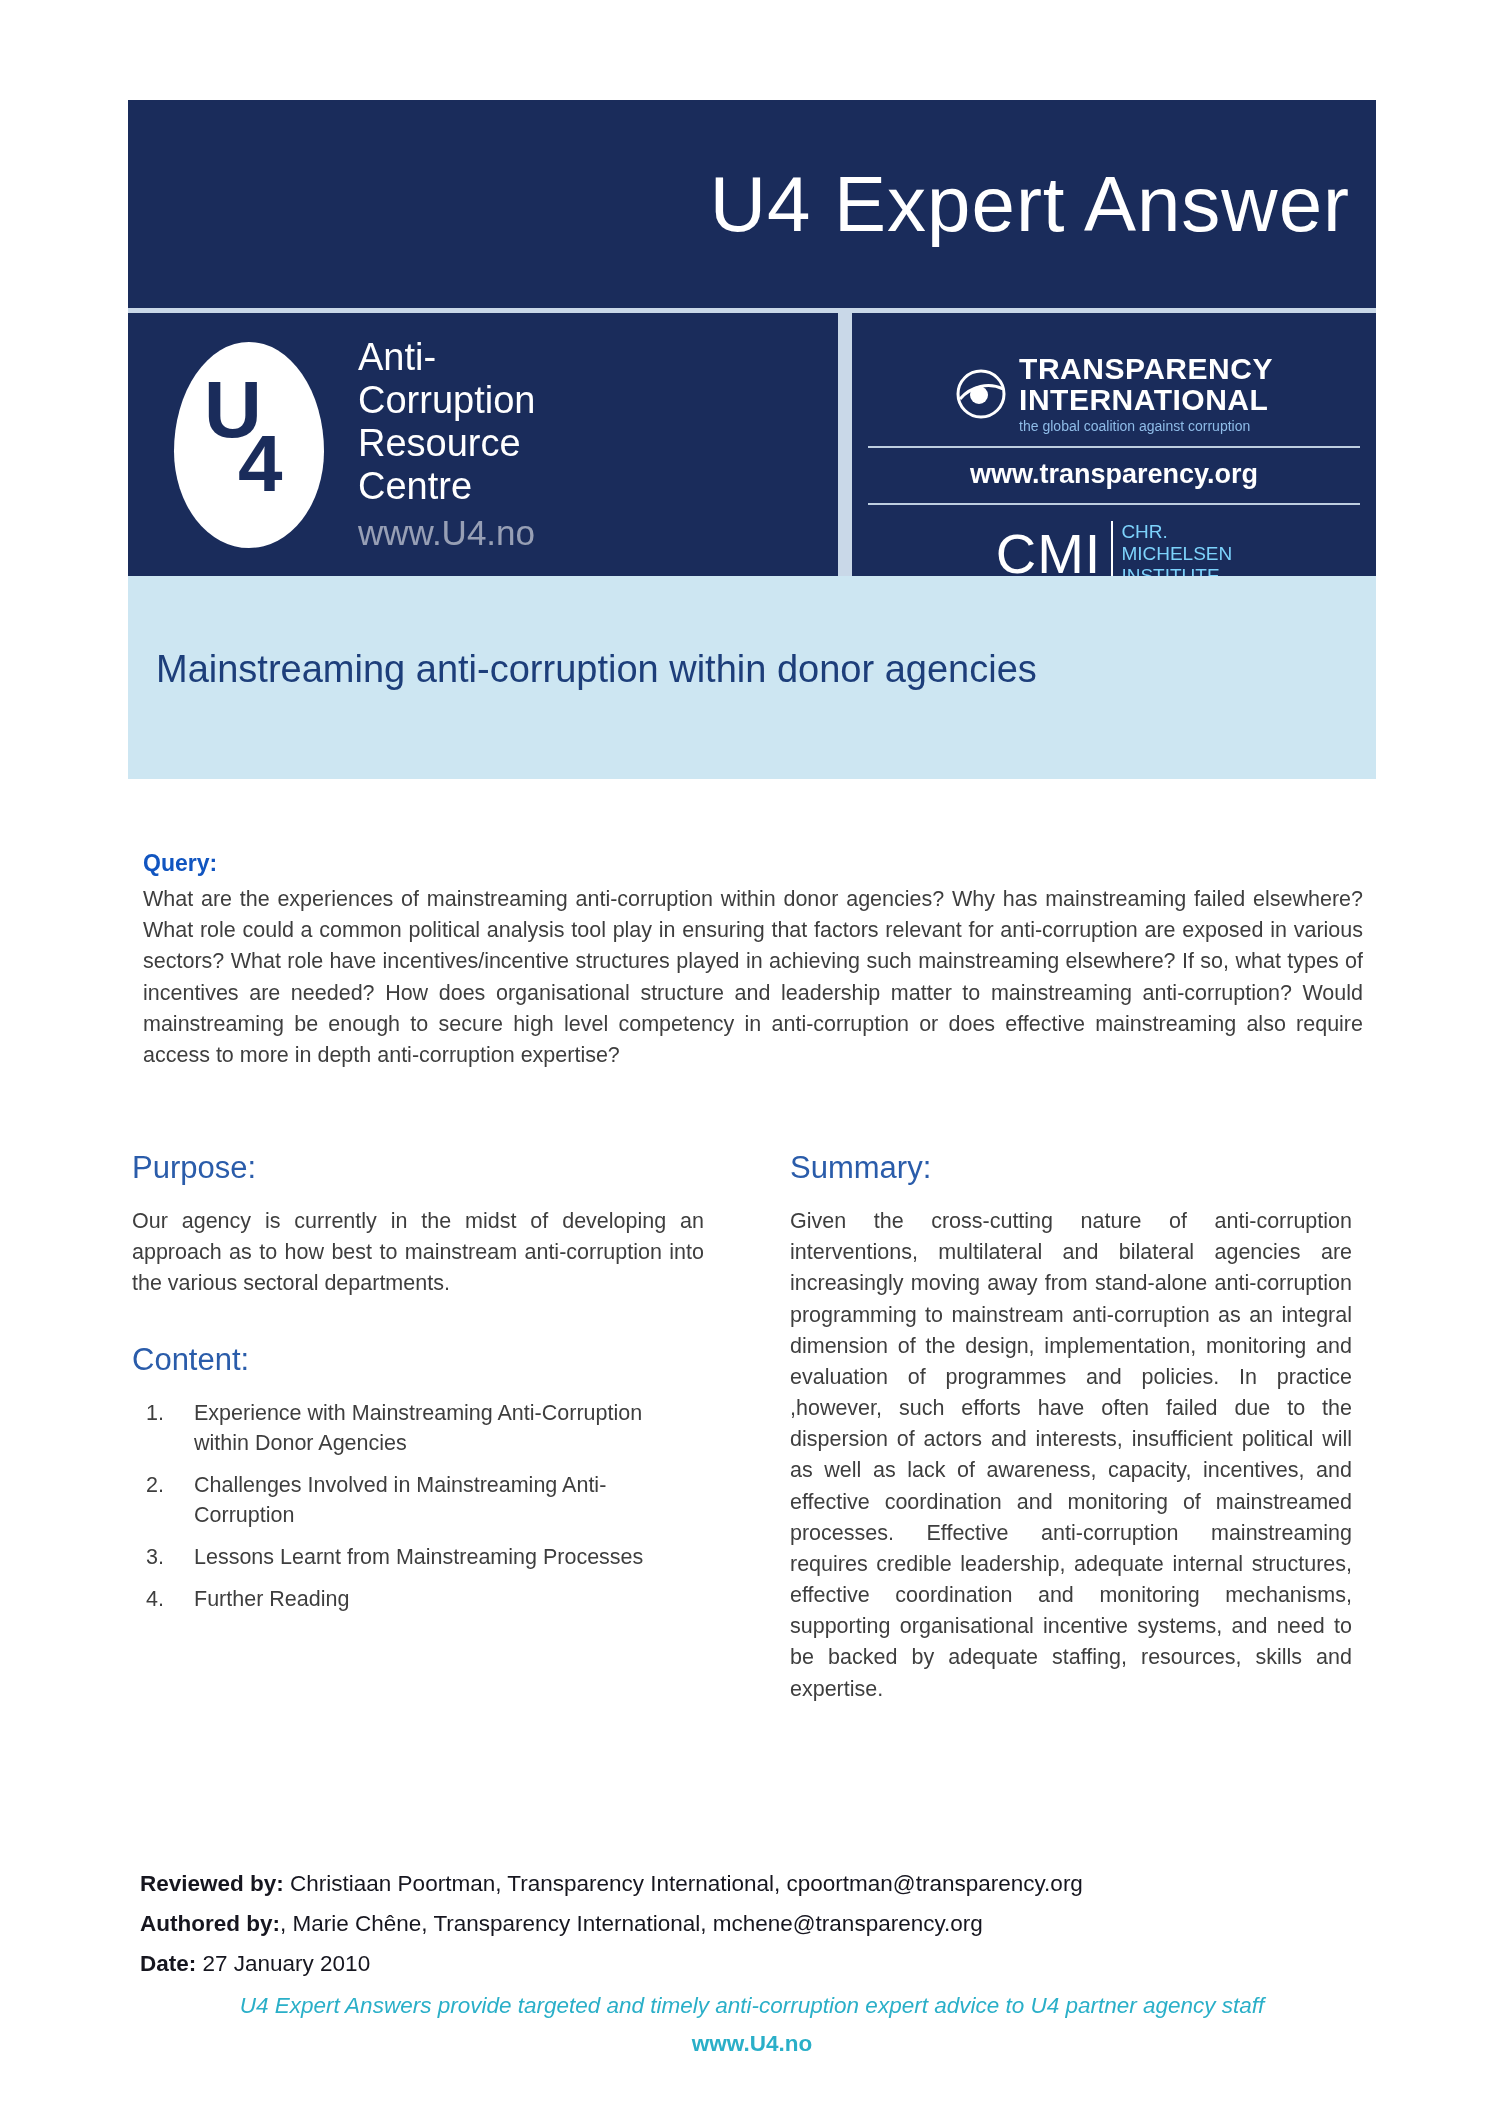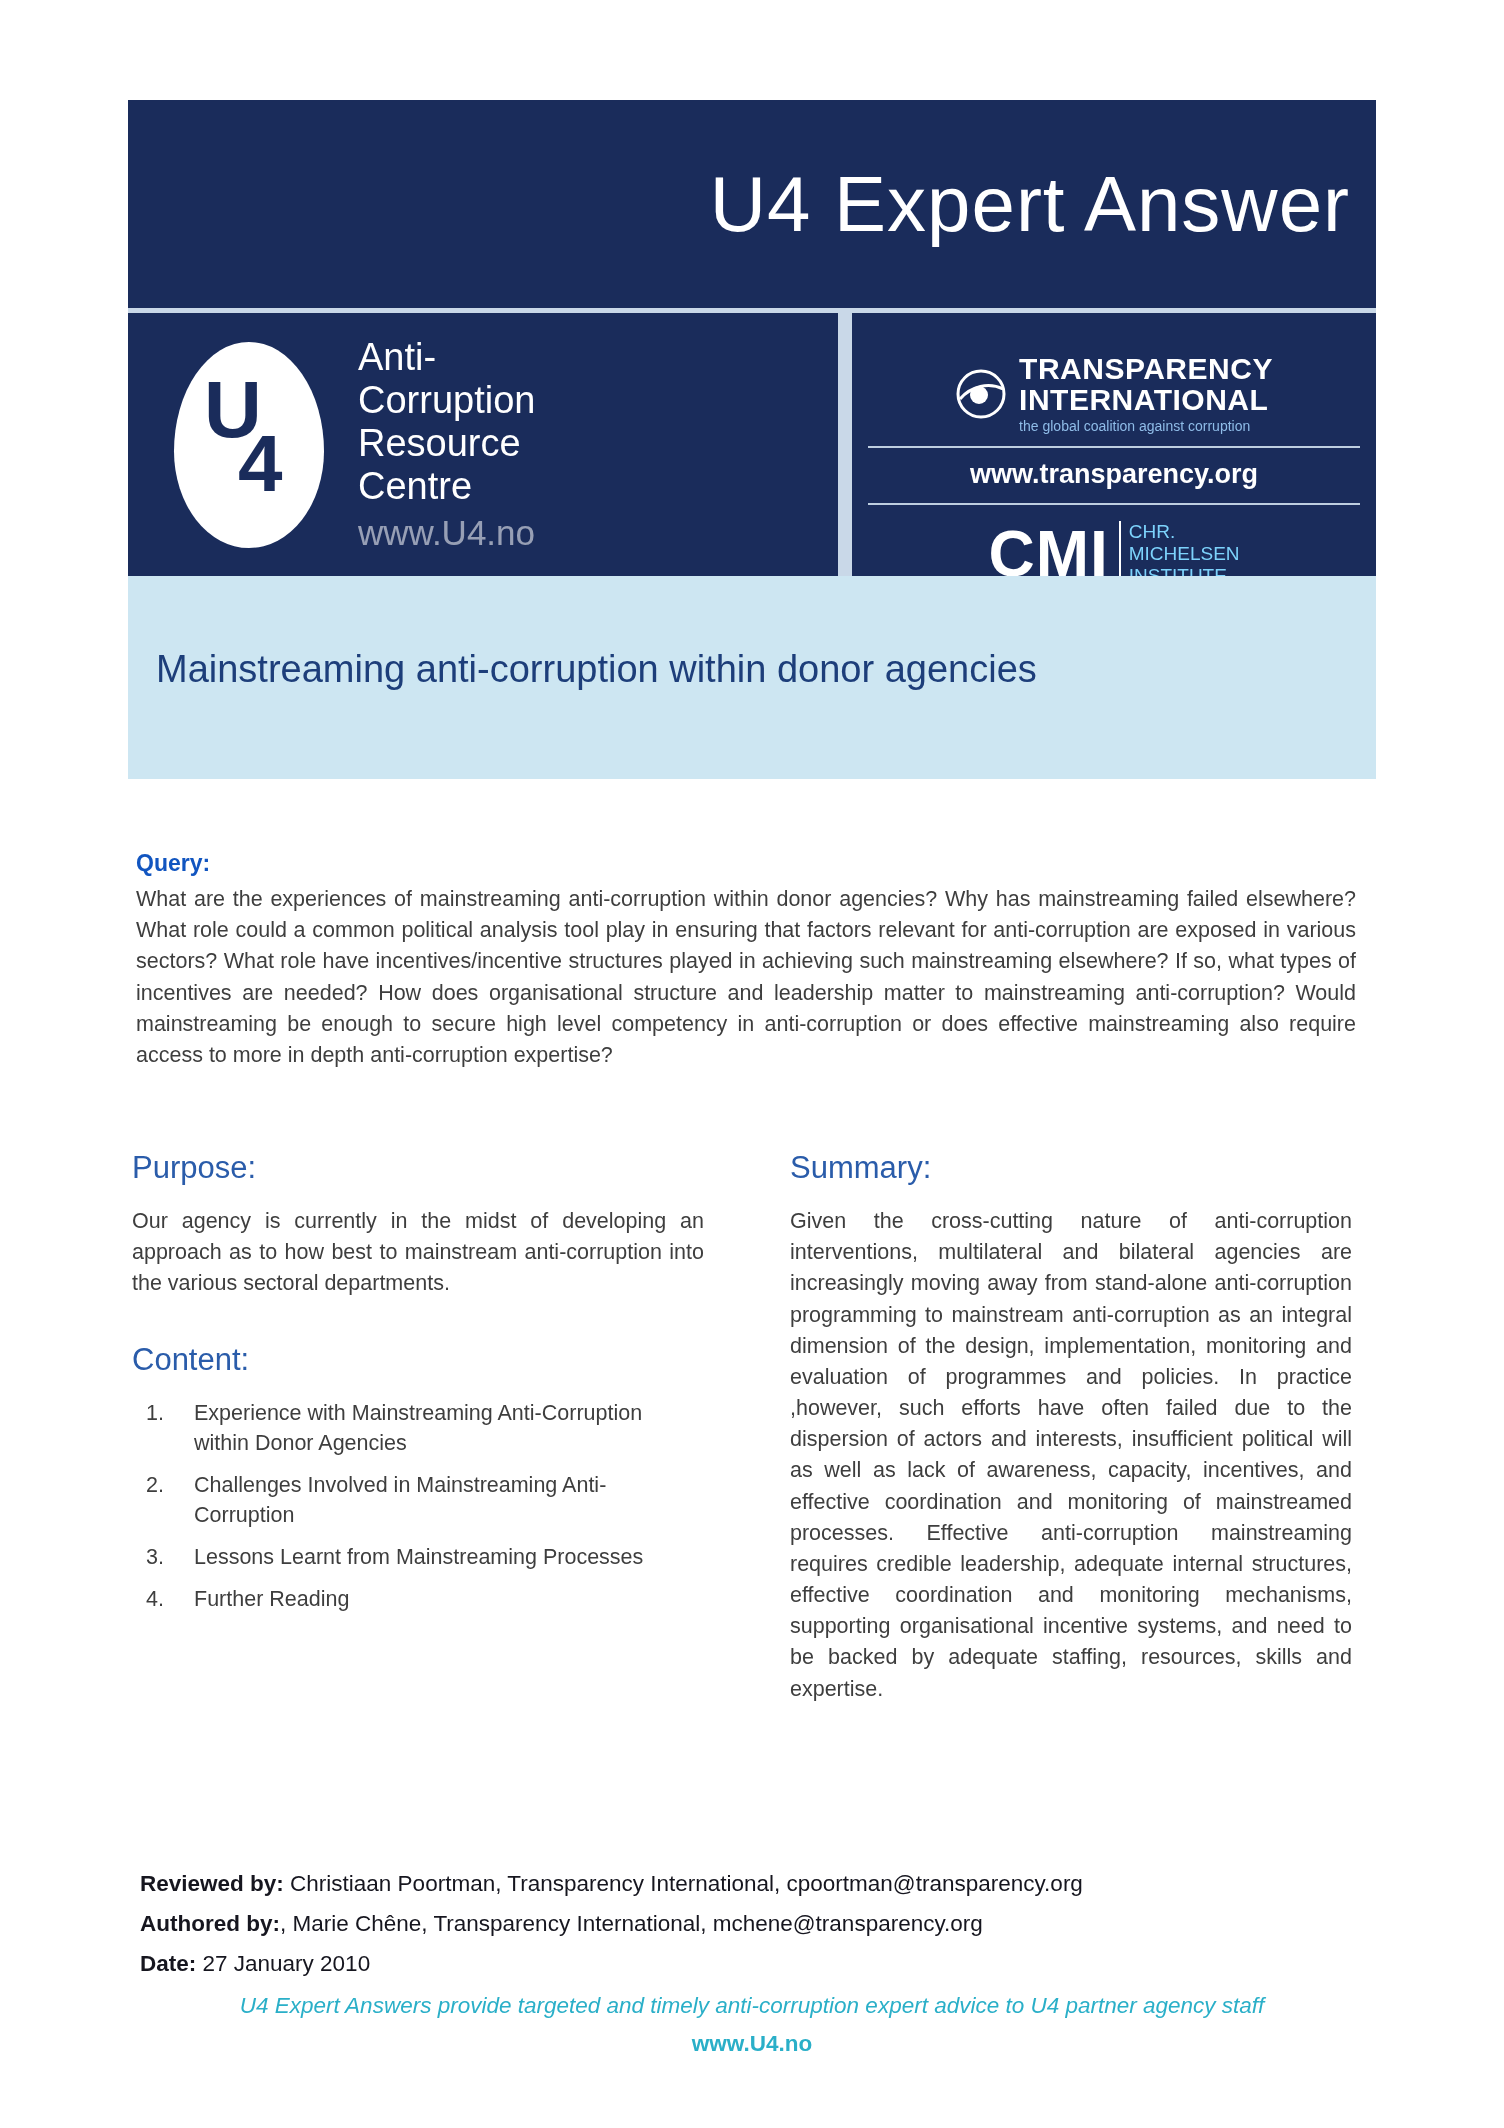--- a/index.html
+++ b/index.html
@@ -48,36 +48,36 @@
   .u4-url { color:rgba(255,255,255,0.55); font-size:35px; margin-top:5px; }
 
   .ti-section { display:flex; align-items:center; justify-content:center; gap:12px; padding:24px 0 12px; }
   .ti-globe { width:52px; height:52px; flex:0 0 auto; }
   .ti-name { color:#ffffff; font-weight:700; font-size:30px; line-height:1.02; letter-spacing:0.5px; }
   .ti-tagline { color:#8FBCE8; font-size:14px; margin-top:3px; }
   .rule { border-top:2px solid rgba(220,235,248,0.85); }
   .ti-url { color:#ffffff; font-weight:700; font-size:27px; text-align:center; padding:11px 0 13px; }
 
   .cmi-section { display:flex; align-items:center; justify-content:center; gap:10px; padding:16px 0 12px; }
-  .cmi-logo { color:#ffffff; font-weight:700; font-size:64px; line-height:1; letter-spacing:1px; }
+  .cmi-logo { color:#ffffff; font-weight:400; font-size:56px; line-height:1; letter-spacing:1px; }
   .cmi-inst {
     color:#7dd3fc; font-size:19px; font-weight:400; line-height:1.15;
     border-left:2px solid #ffffff; padding-left:8px;
   }
   .cmi-url { color:#ffffff; font-weight:700; font-size:27px; text-align:center; padding:10px 0 14px; }
 
   
   .title-band { position:relative; height:203px; background:var(--band_blue, #CDE6F2); }
   .doc-title {
     position:absolute; left:28px; top:72px;
     color:var(--title_blue, #1D3E7A); font-size:38px; font-weight:400;
   }
 
   
-  .query { position:absolute; left:136px; top:850px; width:1220px; }
+  .query { position:absolute; left:143px; top:850px; width:1220px; }
   .query-label { color:var(--query_blue, #1155C0); font-weight:700; font-size:23px; margin-bottom:7px; }
   .body-text {
     color:var(--body_gray, #3E3E3E); font-size:21.5px; line-height:1.45; text-align:justify;
   }
 
   
   .columns { position:absolute; left:132px; top:1150px; width:1220px; display:flex;gap:8px; }
   .col-left { width:572px; }
   .col-right { margin-left:auto; width:562px; }
   .section-heading {

